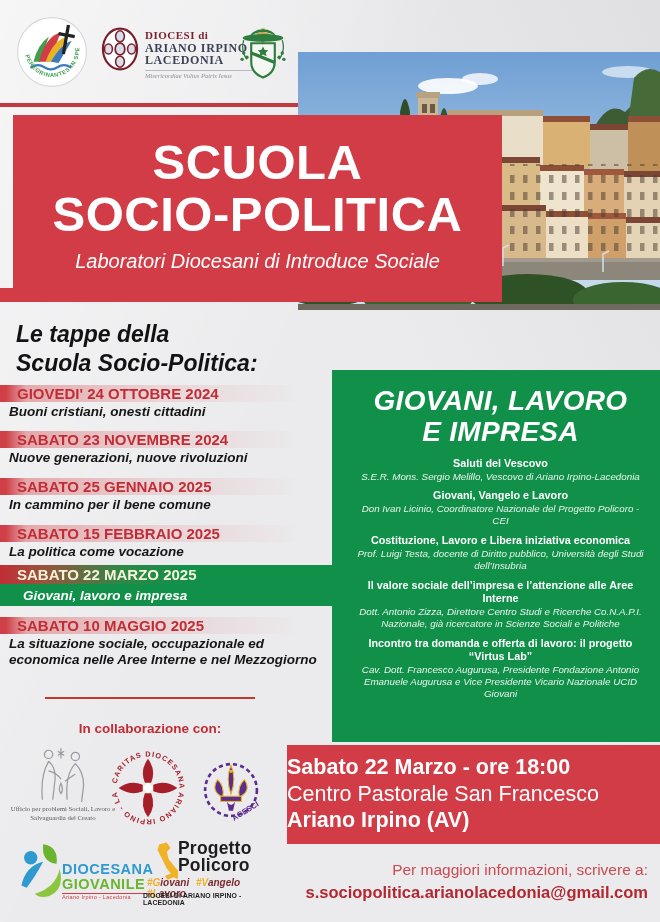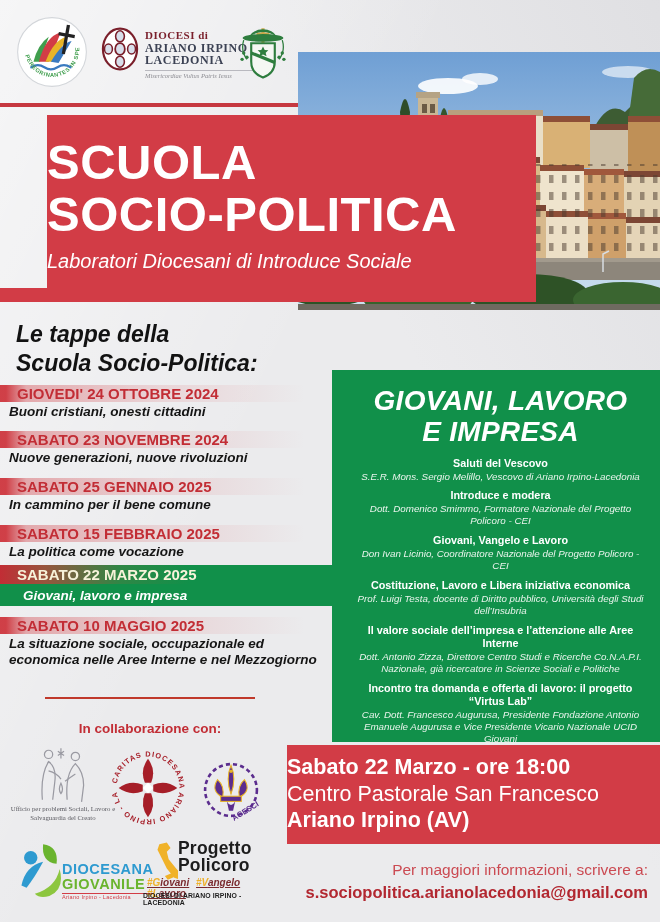--- a/index.html
+++ b/index.html
@@ -12,21 +12,21 @@
     font-family:"Liberation Sans", sans-serif;
   }
   .abs{position:absolute;}
   
   .diocese-text{line-height:1.06;font-family:"Liberation Serif", serif;}
   .dt1{font-size:11px;font-weight:700;color:#7a1f2b;letter-spacing:.5px;}
   .dt2{font-size:12px;font-weight:700;color:#3c4254;letter-spacing:.6px;}
   .dt-motto{font-size:6.5px;font-style:italic;color:#8d8d93;border-top:1px solid #b9b9bf;padding-top:2px;margin-top:3px;}
   .topline{position:absolute;left:0;top:103px;width:302px;height:4px;background:#c63840;}
   
-  .title-block{position:absolute;left:13px;top:115px;width:489px;height:187px;background:#d23c46;color:#fff;text-align:left;z-index:3;margin-left:34px;}
+  .title-block{position:absolute;left:13px;top:115px;width:489px;height:187px;background:#d23c46;color:#fff;text-align:center;z-index:3;}
   .title-l1,.title-l2{font-size:49px;font-weight:700;letter-spacing:.5px;line-height:1.06;}
   .title-sub{font-size:20px;font-style:italic;margin-top:9px;font-weight:400;}
   .title-ext{position:absolute;left:0;top:288px;width:363px;height:14px;background:#d23c46;z-index:2;}
   .photo{position:absolute;left:298px;top:52px;width:362px;height:258px;z-index:1;}
   
   .sched-heading{position:absolute;left:16px;top:320px;font-size:23px;font-weight:700;font-style:italic;color:#121212;line-height:1.27;}
   .session{position:absolute;left:0;width:318px;}
   .s-date{height:17px;display:flex;align-items:center;padding-left:17px;font-weight:700;font-size:15px;color:#c22d35;
     background:linear-gradient(90deg, rgba(206,54,62,.95) 0px, rgba(206,54,62,.95) 6px, rgba(214,98,104,.5) 26px, rgba(224,156,160,.3) 160px, rgba(233,233,235,0) 305px);}
   .s-topic{padding-left:9px;font-size:13.5px;font-weight:700;font-style:italic;color:#151515;line-height:1.18;margin-top:2px;}
@@ -53,21 +53,21 @@
   .c2{font-size:16.5px;font-weight:700;color:#b22730;}
   
   .ufficio-caption{position:absolute;left:4px;top:804px;width:118px;text-align:center;
     font-family:"Liberation Serif",serif;font-size:6.8px;color:#5a5a60;line-height:1.35;}
   .pg-text{position:absolute;left:62px;top:862px;line-height:1.02;font-weight:700;letter-spacing:.5px;}
   .pg1{font-size:14.5px;color:#2e9ad0;}
   .pg2{font-size:14.5px;color:#6ab42e;}
   .pg-sub{font-size:5.5px;color:#d23c46;font-weight:400;letter-spacing:.3px;margin-top:1px;border-top:1px solid #d23c46;padding-top:1px;}
   .pol-name{position:absolute;left:178px;top:840px;font-size:17.5px;font-weight:700;color:#1d1d1d;line-height:.98;letter-spacing:.2px;}
   .pol-tags{position:absolute;left:147px;top:877px;width:126px;font-size:10px;font-weight:700;font-style:italic;color:#7a2a2e;}
-  .tag{display:inline-block;margin-right:4px;text-decoration:underline;}
+  .tag{display:inline-block;margin-right:4px;}
   .tag::first-letter{color:#eeb12b;}
   .pol-sub{position:absolute;left:143px;top:892px;width:136px;font-size:6.9px;font-weight:700;color:#1d1d1d;letter-spacing:.1px;}
 </style>
 </head>
 <body>
 
 <div class="poster">
 
   <svg class="abs" style="left:16px;top:16px" width="72" height="72" viewBox="0 0 66 66">
     <circle cx="33" cy="33" r="31.5" fill="#ffffff" stroke="#d3d6da" stroke-width="1"></circle>
@@ -249,24 +249,20 @@
   <div class="panel">
     <div class="panel-title">
       <div>GIOVANI, LAVORO</div>
       <div>E IMPRESA</div>
     </div>
     <div class="entry">
       <div class="e-role">Saluti del Vescovo</div>
       <div class="e-speaker">S.E.R. Mons. Sergio Melillo, Vescovo di Ariano Irpino-Lacedonia</div>
     </div>
     <div class="entry">
-      <div class="e-role">Introduce e modera</div>
-      <div class="e-speaker">Dott. Domenico Smimmo, Formatore Nazionale del Progetto Policoro - CEI</div>
-    </div>
-    <div class="entry">
       <div class="e-role">Giovani, Vangelo e Lavoro</div>
       <div class="e-speaker">Don Ivan Licinio, Coordinatore Nazionale del Progetto Policoro - CEI</div>
     </div>
     <div class="entry">
       <div class="e-role">Costituzione, Lavoro e Libera iniziativa economica</div>
       <div class="e-speaker">Prof. Luigi Testa, docente di Diritto pubblico, Università degli Studi dell’Insubria</div>
     </div>
     <div class="entry">
       <div class="e-role">Il valore sociale dell’impresa e l’attenzione alle Aree Interne</div>
       <div class="e-speaker">Dott. Antonio Zizza, Direttore Centro Studi e Ricerche Co.N.A.P.I. Nazionale, già ricercatore in Scienze Sociali e Politiche</div>

